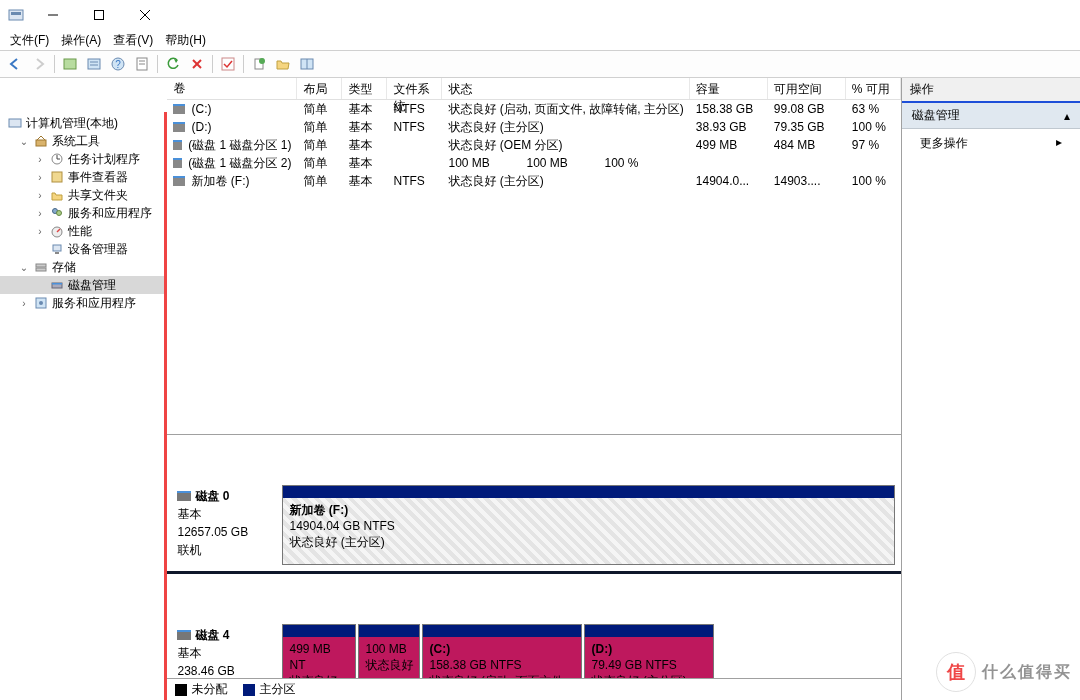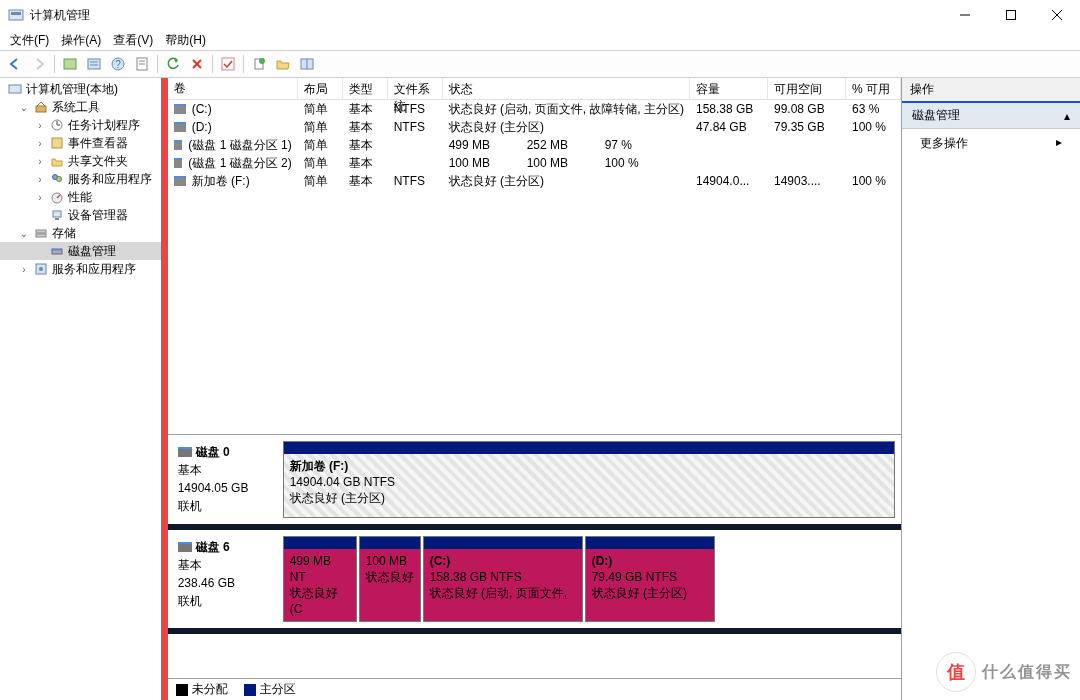--- a/index.html
+++ b/index.html
@@ -8,21 +8,21 @@
 .titlebar .icon { width: 16px; height: 16px; margin-right: 6px; }
 .titlebar .title { flex: 1; font-size: 12px; }
 .wincontrols { display: flex; }
 .wincontrols div { width: 46px; height: 30px; display: flex; align-items: center; justify-content: center; }
 .menubar { height: 20px; display: flex; align-items: center; padding: 0 4px; font-size: 12px; }
 .menubar span { padding: 0 6px; }
 .toolbar { height: 28px; border-top: 1px solid #d0d0d0; border-bottom: 1px solid #d0d0d0; display: flex; align-items: center; padding: 0 4px; gap: 2px; background: #fdfdfd; }
 .toolbar .tbtn { width: 22px; height: 22px; display: flex; align-items: center; justify-content: center; border: 1px solid transparent; }
 .toolbar .sep { width: 1px; height: 18px; background: #ccc; margin: 0 2px; }
 .main { display: flex; height: calc(100% - 78px); }
-.leftpane { width: 183px; border-right: 7px solid #ef4444; overflow: auto; padding: 2px 0; }
+.leftpane { width: 183px; border-right: 3px solid #ef4444; overflow: auto; padding: 2px 0; margin-top: 34px; }
 .tree-row { display: flex; align-items: center; height: 18px; padding-left: 4px; white-space: nowrap; }
 .tree-row .exp { width: 12px; text-align: center; color: #666; font-size: 10px; cursor: pointer; }
 .tree-row .ticon { width: 16px; height: 16px; margin: 0 3px; display: inline-flex; align-items: center; justify-content: center; }
 .tree-row.selected { background: #d8d8d8; }
 .indent1 { padding-left: 18px; }
 .indent2 { padding-left: 34px; }
 .centerpane { flex: 1; display: flex; flex-direction: column; border-right: 1px solid #a0a0a0; }
 .vol-header { display: flex; background: #fff; border-bottom: 1px solid #e0e0e0; height: 22px; }
 .vol-header div { padding: 3px 6px 3px 6px; border-right: 1px solid #e8e8e8; font-size: 12px; }
 .vol-rows { flex: 0 0 auto; }
@@ -31,21 +31,21 @@
 .col-v { width: 130px; display: flex; align-items: center; }
 .col-l { width: 45px; }
 .col-t { width: 45px; }
 .col-fs { width: 55px; }
 .col-st { flex: 1; min-width: 200px; }
 .col-cap { width: 78px; text-align: left; }
 .col-free { width: 78px; text-align: left; }
 .col-pct { width: 55px; }
 .vol-icon { width: 12px; height: 10px; background: #888; border-top: 2px solid #4a90d9; margin-right: 6px; display: inline-block; }
 .diskarea { flex: 1; border-top: 1px solid #a0a0a0; overflow: auto; background: #fff; }
-.disk-row { display: flex; border-bottom: 6px solid #0f172a; min-height: 95px; }
+.disk-row { display: flex; border-bottom: 3px solid #0f172a; min-height: 95px; margin-top: 44px; }
 .disk-label { width: 115px; padding: 8px 10px; font-size: 12px; line-height: 1.5; }
 .disk-label .dicon { display: inline-block; width: 14px; height: 10px; background: #777; border-top: 2px solid #4a90d9; margin-right: 4px; vertical-align: middle; }
 .disk-parts { flex: 1; display: flex; padding: 6px 6px 6px 0; gap: 2px; }
 .part { border: 1px solid #777; display: flex; flex-direction: column; font-size: 12px; overflow: hidden; }
 .part-bar { height: 12px; background: #001a7a; }
 .part-body { padding: 4px 6px; flex: 1; line-height: 1.35; background: #be185d; }
 .part.hatched .part-body { background: repeating-linear-gradient(45deg, #f5f5f5 0, #f5f5f5 4px, #e4e4e4 4px, #e4e4e4 8px); }
 .legend { height: 22px; border-top: 1px solid #a0a0a0; display: flex; align-items: center; padding: 0 8px; gap: 16px; font-size: 12px; }
 .legend .sw { width: 12px; height: 12px; display: inline-block; margin-right: 4px; vertical-align: middle; }
 .rightpane { width: 195px; display: flex; flex-direction: column; }
@@ -60,21 +60,20 @@
 </head>
 <body>
 
 <div class="titlebar">
   <span class="icon">
     <svg width="16" height="16">
         <rect x="1" y="3" width="14" height="10" fill="#dce6f2" stroke="#6a8ab0"></rect>
         <rect x="3" y="5" width="10" height="3" fill="#6a8ab0"></rect>
       </svg>
   </span>
-  <span class="title">计算机管理</span>
   <div class="wincontrols">
     <div>
         <svg width="10" height="10">
           <line x1="0" y1="5" x2="10" y2="5" stroke="#000"></line>
         </svg>
       </div>
     <div>
         <svg width="10" height="10">
           <rect x="0.5" y="0.5" width="9" height="9" fill="none" stroke="#000"></rect>
         </svg>
@@ -311,34 +310,35 @@
         </div>
         <div class="vol-row">
           <div class="col-v">
             <span class="vol-icon"></span>
             <span>(D:)</span>
           </div>
           <div class="col-l">简单</div>
           <div class="col-t">基本</div>
           <div class="col-fs">NTFS</div>
           <div class="col-st">状态良好 (主分区)</div>
-          <div class="col-cap">47.84 GB</div>
+          <div class="col-cap">38.93 GB</div>
           <div class="col-free">79.35 GB</div>
           <div class="col-pct">100 %</div>
         </div>
         <div class="vol-row">
           <div class="col-v">
             <span class="vol-icon"></span>
             <span>(磁盘 1 磁盘分区 1)</span>
           </div>
           <div class="col-l">简单</div>
           <div class="col-t">基本</div>
           <div class="col-fs"></div>
+          <div class="col-st">状态良好 (OEM 分区)</div>
           <div class="col-cap">499 MB</div>
-          <div class="col-free">252 MB</div>
+          <div class="col-free">484 MB</div>
           <div class="col-pct">97 %</div>
         </div>
         <div class="vol-row">
           <div class="col-v">
             <span class="vol-icon"></span>
             <span>(磁盘 1 磁盘分区 2)</span>
           </div>
           <div class="col-l">简单</div>
           <div class="col-t">基本</div>
           <div class="col-fs"></div>
@@ -360,33 +360,33 @@
           <div class="col-pct">100 %</div>
         </div>
       </div>
     <div style="flex:1"></div>
 
     <div class="diskarea" id="disk-area">
         <div class="disk-row">
           <div class="disk-label">
             <div><span class="dicon"></span><b>磁盘 0</b></div>
             <div>基本</div>
-            <div>14904.05 GB</div>
+            <div>12657.05 GB</div>
             <div>联机</div>
           </div>
           <div class="disk-parts">
             <div class="part hatched" style="flex: 1 1 0%;">
               <div class="part-bar"></div>
               <div class="part-body"><b>新加卷 (F:)</b><br>14904.04 GB NTFS<br>状态良好 (主分区)</div>
             </div>
           </div>
         </div>
         <div class="disk-row">
           <div class="disk-label">
-            <div><span class="dicon"></span><b>磁盘 6</b></div>
+            <div><span class="dicon"></span><b>磁盘 4</b></div>
             <div>基本</div>
             <div>238.46 GB</div>
             <div>联机</div>
           </div>
           <div class="disk-parts">
             <div class="part" style="width: 74px;">
               <div class="part-bar"></div>
               <div class="part-body">499 MB NT<br>状态良好 (C</div>
             </div>
             <div class="part" style="width: 62px;">

